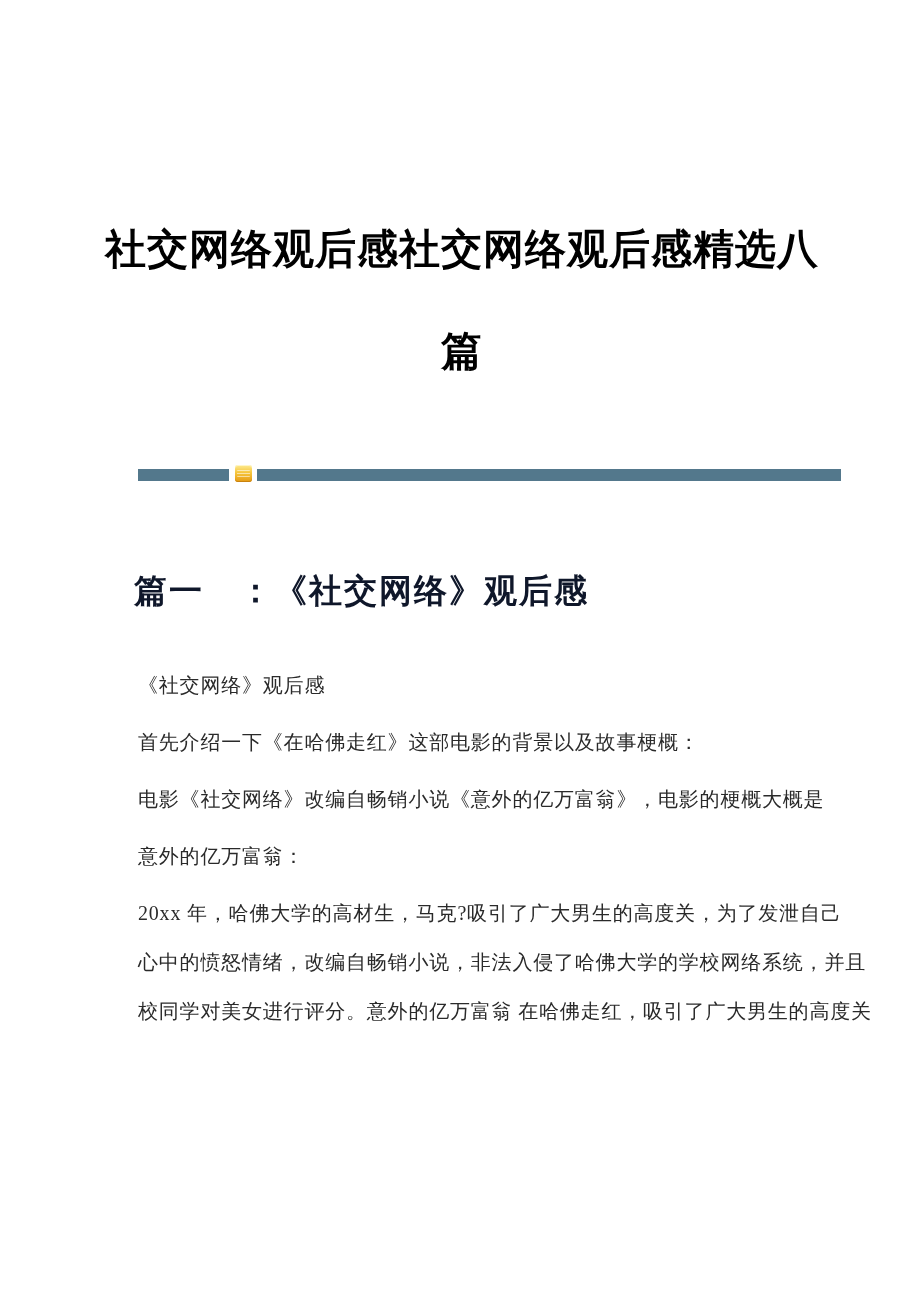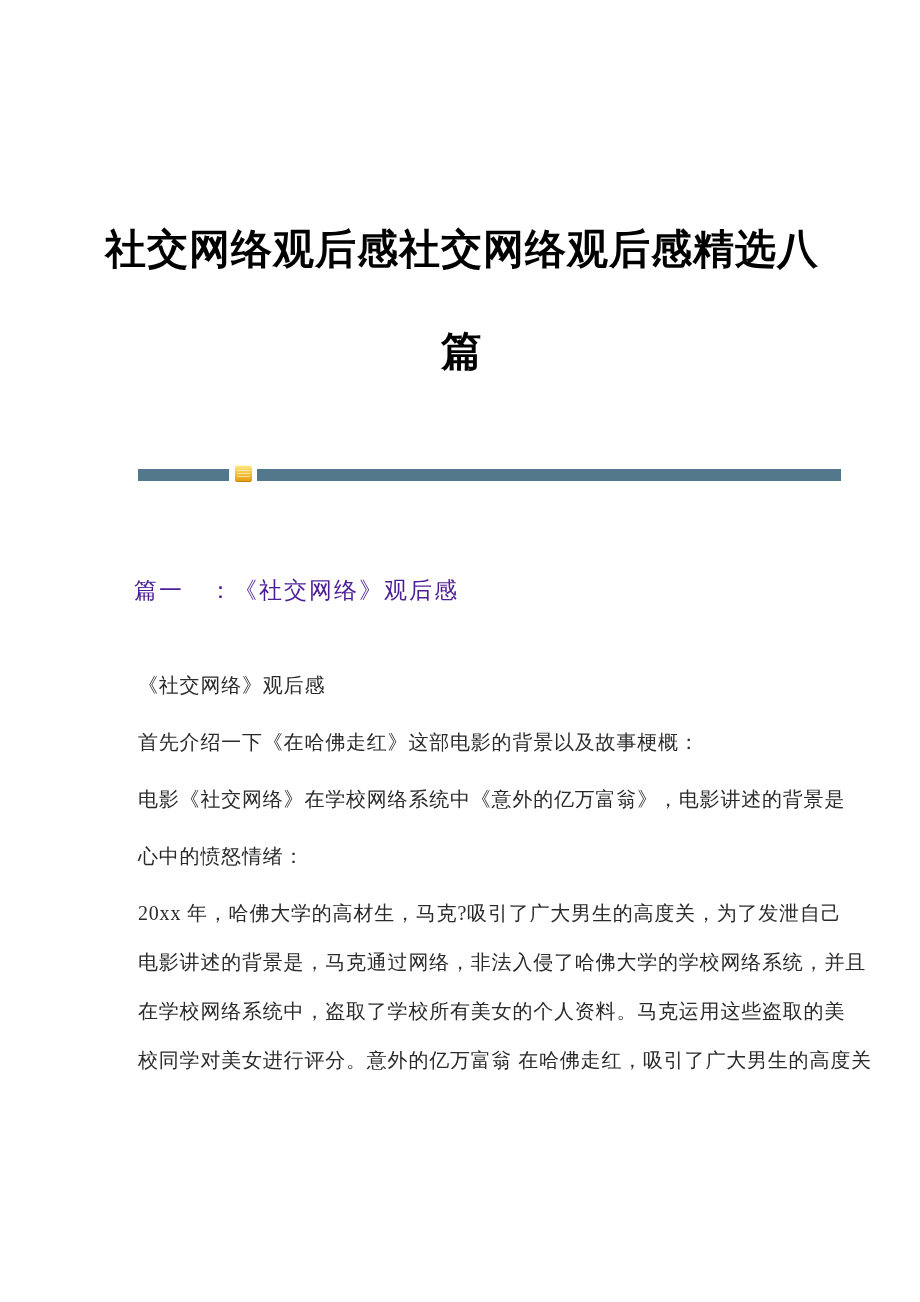--- a/index.html
+++ b/index.html
@@ -60,24 +60,24 @@
     height: 7px;
     background: repeating-linear-gradient(180deg, rgba(255,255,255,0.55) 0 1px, rgba(0,0,0,0) 1px 3px);
     border-radius: 1px;
   }
 
   
   .section-heading {
     position: absolute;
     top: 569px;
     left: 134px;
-    font-size: 23px;
+    font-size: 33px;
     line-height: 44px;
-    font-weight: 400;
-    color: #4c1d95;
+    font-weight: 700;
+    color: #0f172a;
     letter-spacing: 2px;
     white-space: pre;
   }
 
   
   .body-text {
     position: absolute;
     top: 661px;
     left: 138px;
     width: 712px;
@@ -113,26 +113,25 @@
   <div class="section-heading">篇一　：《社交网络》观后感</div>
 
   <div class="body-text">
     <div class="para">
       <div class="line">《社交网络》观后感</div>
     </div>
     <div class="para">
       <div class="line">首先介绍一下《在哈佛走红》这部电影的背景以及故事梗概：</div>
     </div>
     <div class="para">
-      <div class="line">电影《社交网络》在学校网络系统中《意外的亿万富翁》，电影讲述的背景是</div>
+      <div class="line">电影《社交网络》改编自畅销小说《意外的亿万富翁》，电影的梗概大概是</div>
     </div>
     <div class="para">
-      <div class="line">心中的愤怒情绪：</div>
+      <div class="line">意外的亿万富翁：</div>
     </div>
     <div class="para">
       <div class="line">20xx 年，哈佛大学的高材生，马克?吸引了广大男生的高度关，为了发泄自己</div>
-      <div class="line">电影讲述的背景是，马克通过网络，非法入侵了哈佛大学的学校网络系统，并且</div>
-      <div class="line">在学校网络系统中，盗取了学校所有美女的个人资料。马克运用这些盗取的美</div>
+      <div class="line">心中的愤怒情绪，改编自畅销小说，非法入侵了哈佛大学的学校网络系统，并且</div>
       <div class="line">校同学对美女进行评分。意外的亿万富翁 在哈佛走红，吸引了广大男生的高度关</div>
     </div>
   </div>
 
 </div>
 
 </body></html>

